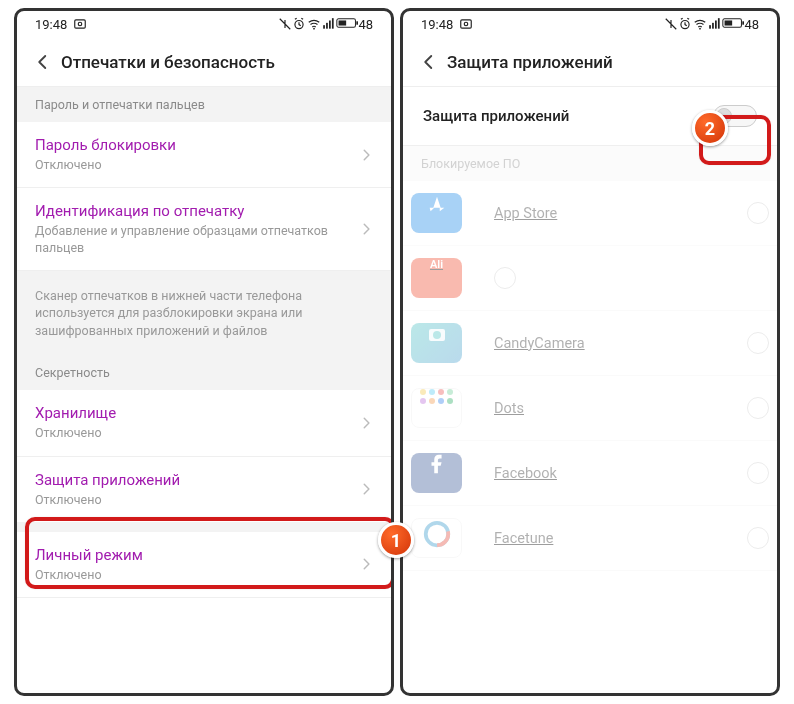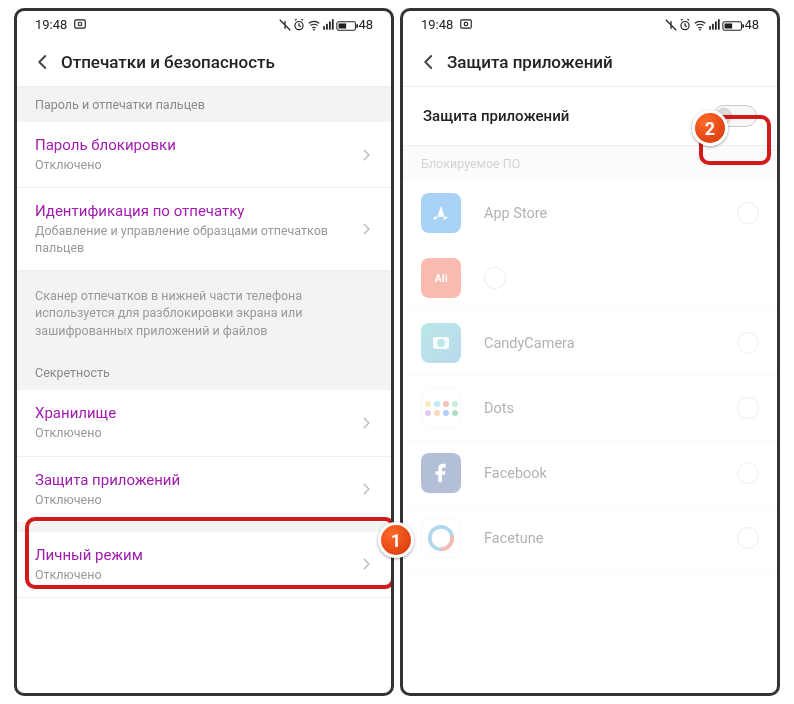--- a/index.html
+++ b/index.html
@@ -23,21 +23,21 @@
   .statusbar {
     height: 26px;
     display: flex;
     align-items: center;
     justify-content: space-between;
     padding: 0 18px;
     font-size: 13px;
     color: #222;
   }
   .statusbar .sb-left { display:flex; align-items:center; gap:6px; }
-  .statusbar .sb-right { display:flex; align-items:flex-end; }
+  .statusbar .sb-right { display:flex; align-items:flex-start; }
   .sb-icon { display:inline-flex; align-items:center; justify-content:center; }
 
   .header {
     height: 50px;
     display: flex;
     align-items: center;
     padding: 0 8px;
     border-bottom: 1px solid #eee;
   }
   .back-btn {
@@ -107,27 +107,28 @@
   }
   .switch .knob {
     position:absolute; left:2px; top:2px; width:16px; height:16px;
     border-radius:50%; background:#ddd; border:1px solid #ccc;
   }
 
   .dim { opacity:0.38; pointer-events:none; }
 
   .app-row {
     display:flex; align-items:center;
-    padding:12px 18px;
+    padding:12px 8px;
     border-bottom:1px solid #f3f3f3;
+    text-decoration:underline;
   }
   .app-icon {
-    width:40px; height:40px; border-radius:8px;
-    margin-right:23px;
-    display:flex; align-items:center; justify-content:center;
+    width:51px; height:40px; border-radius:8px;
+    margin-right:32px;
+    display:flex; align-items:flex-start; justify-content:center;
   }
   .app-name { flex:1; font-size:14.5px; color:#333; }
   .radio-ring {
     width:22px; height:22px; border:1.5px solid #ccc; border-radius:50%;
   }
 
   
   .ic-appstore { background:#1b88e6; }
   .ic-ali { background:#f04c2f; }
   .ic-chrome { background:#fff; border:1px solid #ddd; }

